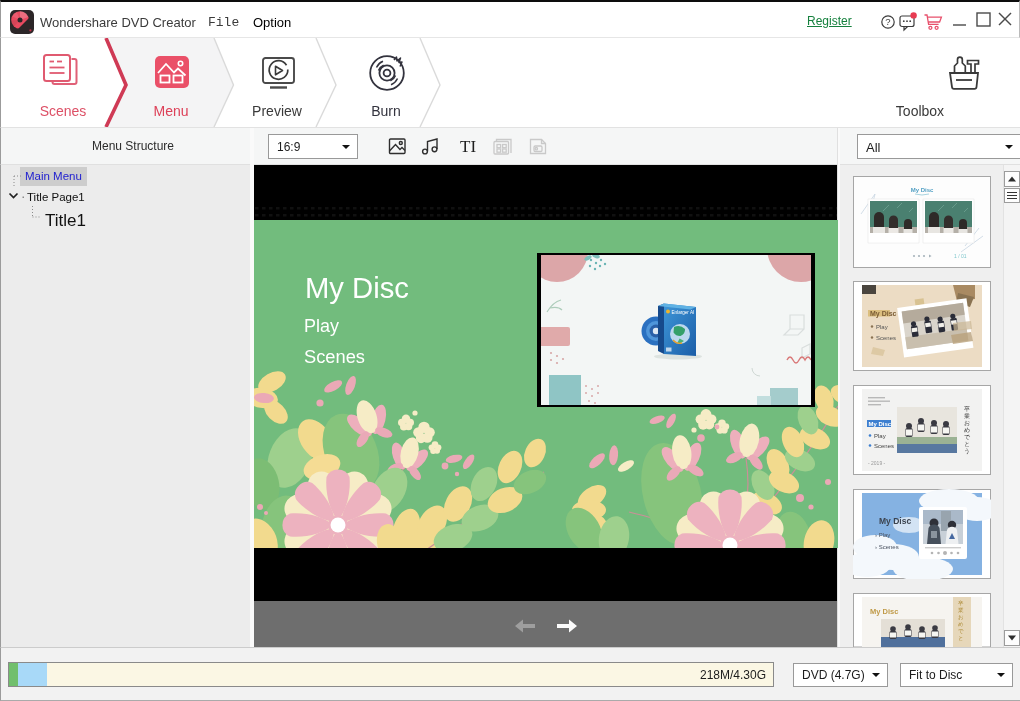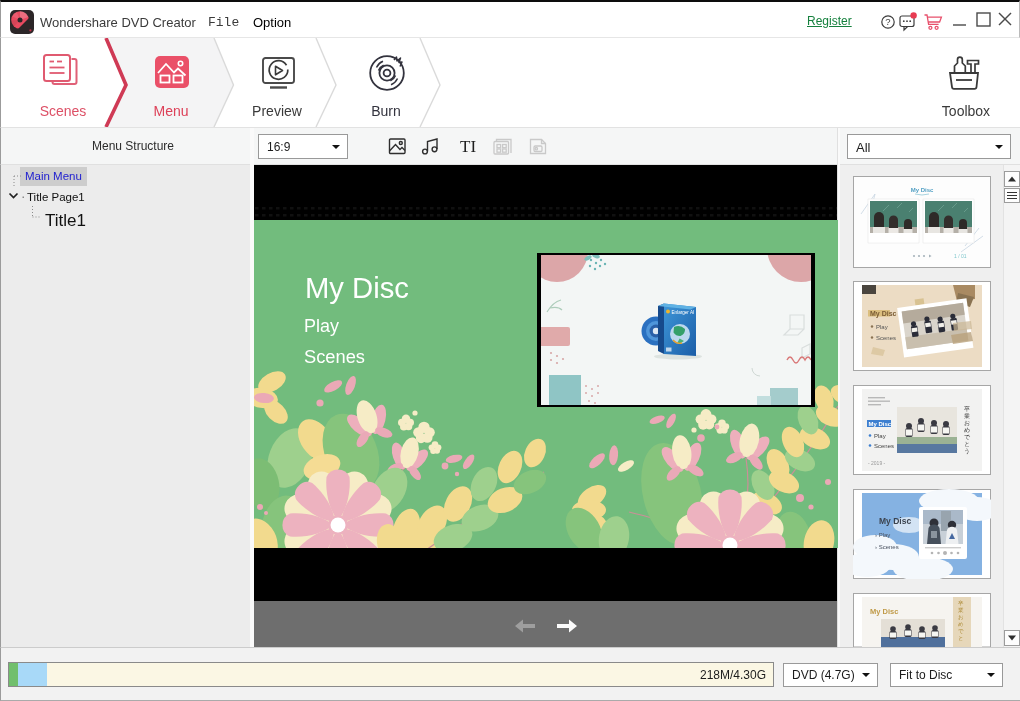--- a/index.html
+++ b/index.html
@@ -14,26 +14,26 @@
 #mOption { left:253px; top:15px; font-size:13px; color:#000000; }
 #register { left:807px; top:14px; font-size:12px; color:#15803d; text-decoration:underline; }
 
 
 #navbar { left:0; top:38px; width:1020px; height:90px; background:#fff; border-bottom:1px solid #e2e2e2; border-left:1px solid #9b9b9b; }
 .navlab { position:absolute; top:103px; font-size:14px; text-align:center; }
 #lab-source { left:23px; width:80px; color:#dd5066; }
 #lab-menu { left:131px; width:80px; color:#dd4058; }
 #lab-preview { left:237px; width:80px; color:#3a3a3a; }
 #lab-burn { left:346px; width:80px; color:#33333e; }
-#lab-toolbox { left:926px; width:80px; color:#3a3a3a; }
+#lab-toolbox { left:880px; width:80px; color:#3a3a3a; }
 
 
 #toolrow { left:0; top:128px; width:1020px; height:37px; background:#f5f6f6; border-bottom:1px solid #e0e0e0; border-left:1px solid #9b9b9b; }
 #menustruct { left:0px; top:139px; width:242px; text-align:center; font-size:12px; color:#2c2c2c;padding-left:24px; }
-.combo { position:absolute; background:#fff; border:1px solid #999; }
+.combo { position:absolute; background:#fff; border:1px solid #999;margin-left:10px; }
 .combo .txt { position:absolute; left:8px; top:50%; transform:translateY(-50%); font-size:12px; color:#1c1c1c; }
 .combo .arr { position:absolute; right:7px; top:50%; transform:translateY(-50%); width:0; height:0; border-left:4px solid transparent; border-right:4px solid transparent; border-top:4.5px solid #111; }
 #combo-ratio { left:258px; top:134px; width:90px; height:25px; }
 #combo-all { left:847px; top:134px; width:164px; height:25px; }
 #combo-all .txt { font-size:13px; }
 
 
 #leftpanel { left:0; top:165px; width:250px; height:482px; background:#ececec; border-left:1px solid #9b9b9b; }
 #ldiv { left:250px; top:128px; width:4px; height:519px; background:#fafafa; }
 #centerpanel { left:254px; top:165px; width:583px; height:482px; background:#000; }

